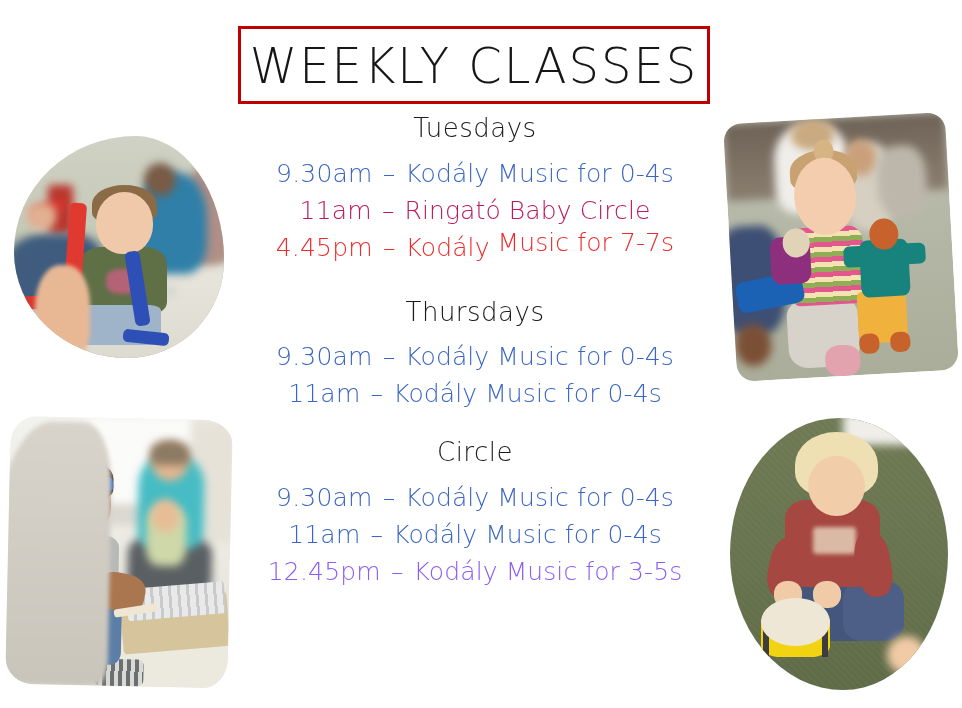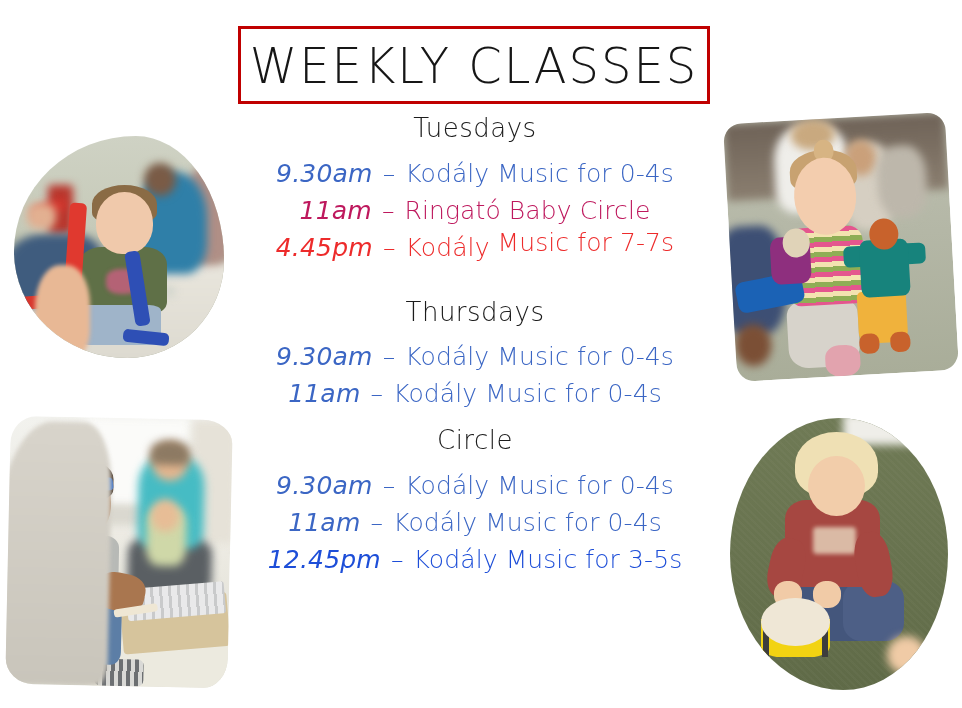--- a/index.html
+++ b/index.html
@@ -35,27 +35,27 @@
     font-family:"DejaVu Sans","Liberation Sans",sans-serif;
     font-size:26px;color:#1c1c1c;font-weight:300;
     letter-spacing:.5px;line-height:1.25;
   }
   .class-list{margin-top:8px;}
   .class-line{
     font-family:"DejaVu Sans","Liberation Sans",sans-serif;
     font-weight:300;font-size:25px;line-height:1.48;
     white-space:nowrap;letter-spacing:.1px;
   }
-  .class-line .tm{letter-spacing:.2px;font-style:italic;}
+  .class-line .tm{letter-spacing:.2px;}
   .class-line .dash{padding:0 2px;}
   .raise{position:relative;top:-5px;}
 
   
   #block-tuesdays{margin-bottom:30px;}
-  #block-thursdays{margin-bottom:12px;}
+  #block-thursdays{margin-bottom:24px;}
   #block-fridays{margin-bottom:0;}
   #block-tuesdays .class-list{margin-top:10px;}
   #block-thursdays .class-list{margin-top:10px;}
   #block-fridays .class-list{margin-top:10px;}
 
   
   .photo{position:absolute;overflow:hidden;}
   .photo .scene{position:absolute;inset:0;}
   .blob-a{border-radius:58% 42% 46% 54% / 52% 56% 44% 48%;}
   .blob-b{border-radius:18px;}
@@ -313,21 +313,21 @@
         <div class="class-line" style="color:#3b66c4">
           <span class="tm">9.30am</span>
           <span class="dash">–</span>
           <span>Kodály Music for 0-4s</span>
         </div>
         <div class="class-line" style="color:#3b66c4">
           <span class="tm">11am</span>
           <span class="dash">–</span>
           <span>Kodály Music for 0-4s</span>
         </div>
-        <div class="class-line" style="color:#1d4ed8">
+        <div class="class-line" style="color:#8b5cf6">
           <span class="tm">12.45pm</span>
           <span class="dash">–</span>
           <span>Kodály Music for 3-5s</span>
         </div>
       </div>
     </div>
 
   </div>
 
   <div class="photo blob-a" id="photo-sticks">

